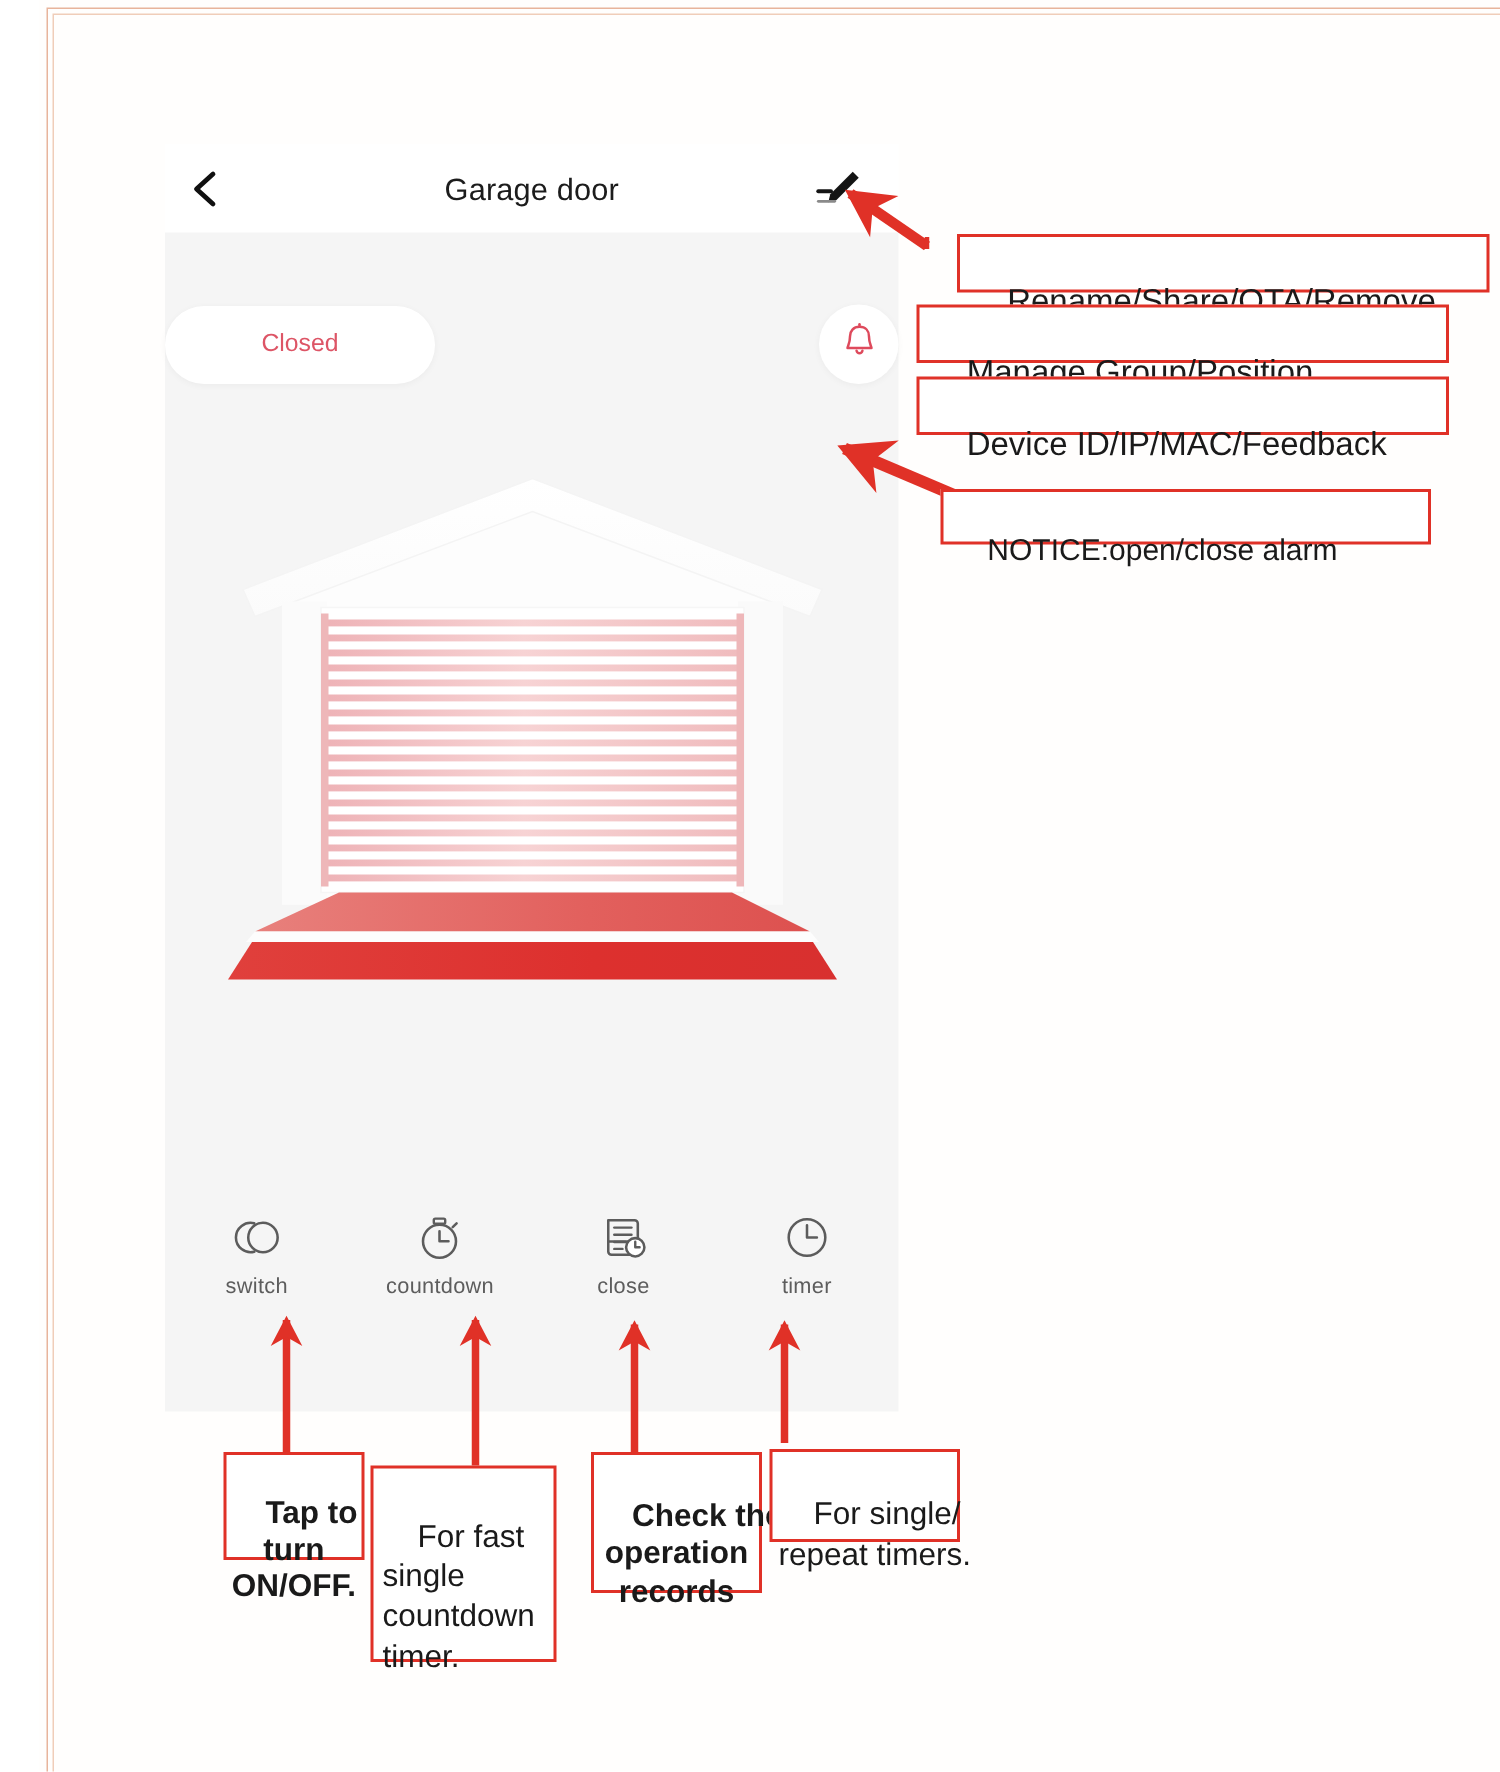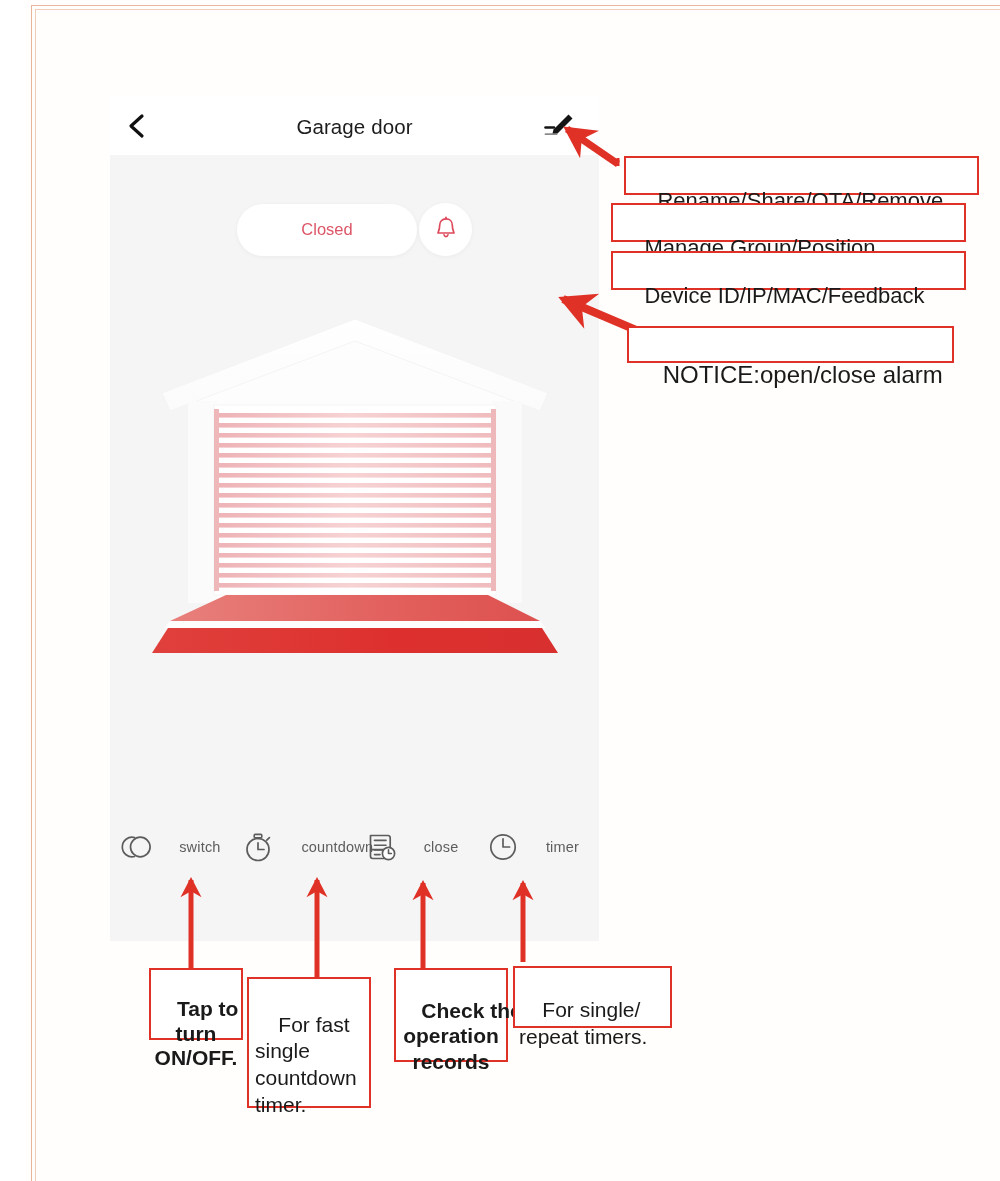--- a/index.html
+++ b/index.html
@@ -68,21 +68,21 @@
     background: #f5f5f5;
   }
 
   
   .status-row {
     position: absolute;
     left: 0; top: 48px;
     width: 489px;
     display: flex;
     align-items: center;
-    justify-content: center;
+    justify-content: space-between;
     gap: 2px;
   }
   .status-pill {
     width: 180px; height: 52px;
     background: #ffffff;
     border-radius: 26px;
     display: flex; align-items: center; justify-content: center;
     font-size: 16.5px;
     color: #dd5566;
     box-shadow: 0 1px 5px rgba(0,0,0,0.045);
@@ -107,23 +107,23 @@
     position: absolute;
     left: 0; bottom: 75px;
     width: 489px;
     display: flex;
     justify-content: space-around;
     align-items: flex-start;
   }
   .tool {
     width: 108px;
     display: flex;
-    flex-direction: row;
+    flex-direction: column;
     align-items: center;
-    gap: 24px;
+    gap: 6px;
   }
   .tool-icon { width: 38px; height: 38px; display:block; }
   .tool-label {
     font-size: 14.5px;
     color: #5d5d5d;
     letter-spacing: .2px;
   }
 
   
   .ann {
@@ -328,33 +328,33 @@
     <line x1="592" y1="158" x2="592" y2="166" stroke="#e03127" stroke-width="3"></line>
 
     <line x1="610" y1="330" x2="537" y2="299" stroke="#e03127" stroke-width="8" marker-end="url(#ah)"></line>
 
     <line x1="165" y1="970" x2="165" y2="880" stroke="#e03127" stroke-width="5" marker-end="url(#ahv)"></line>
     <line x1="291" y1="985" x2="291" y2="880" stroke="#e03127" stroke-width="5" marker-end="url(#ahv)"></line>
     <line x1="397" y1="970" x2="397" y2="883" stroke="#e03127" stroke-width="5" marker-end="url(#ahv)"></line>
     <line x1="497" y1="962" x2="497" y2="883" stroke="#e03127" stroke-width="5" marker-end="url(#ahv)"></line>
   </svg>
 
-  <div class="ann" style="left:598px; top:156px; width:355px; height:39px;">
+  <div class="ann" style="left:612px; top:156px; width:355px; height:39px;">
     <span>Rename/Share/OTA/Remove</span>
   </div>
 
   <div class="ann" style="left:585px; top:203px; width:355px; height:39px;">
     <span>Manage Group/Position</span>
   </div>
 
   <div class="ann" style="left:585px; top:251px; width:355px; height:39px;">
     <span>Device ID/IP/MAC/Feedback</span>
   </div>
 
-  <div class="ann" style="left:601px; top:326px; width:327px; height:37px; font-size:24px;">
+  <div class="ann" style="left:601px; top:326px; width:327px; height:37px; font-size:20px;">
     <span>NOTICE:open/close alarm</span>
   </div>
 
   <div class="ann center" style="left:123px; top:968px; width:94px; height:72px; font-size:21px; line-height:1.16; padding:3px 2px;">
     <span>Tap to
 turn
 ON/OFF.</span>
   </div>
 
   <div class="ann" style="left:221px; top:977px; width:124px; height:131px; font-size:21px; line-height:1.27; padding:6px 6px;">
@@ -363,18 +363,18 @@
 countdown
 timer.</span>
   </div>
 
   <div class="ann center" style="left:368px; top:968px; width:114px; height:94px; font-size:21px; line-height:1.2; padding:3px 2px;">
     <span>Check the
 operation
 records</span>
   </div>
 
-  <div class="ann" style="left:487px; top:966px; width:159px; height:62px; font-size:21px; line-height:1.25; padding:3px 4px;">
+  <div class="ann" style="left:487px; top:966px; width:127px; height:62px; font-size:21px; line-height:1.25; padding:3px 4px;">
     <span>For single/
 repeat timers.</span>
   </div>
 
 </div>
 
 </body></html>

